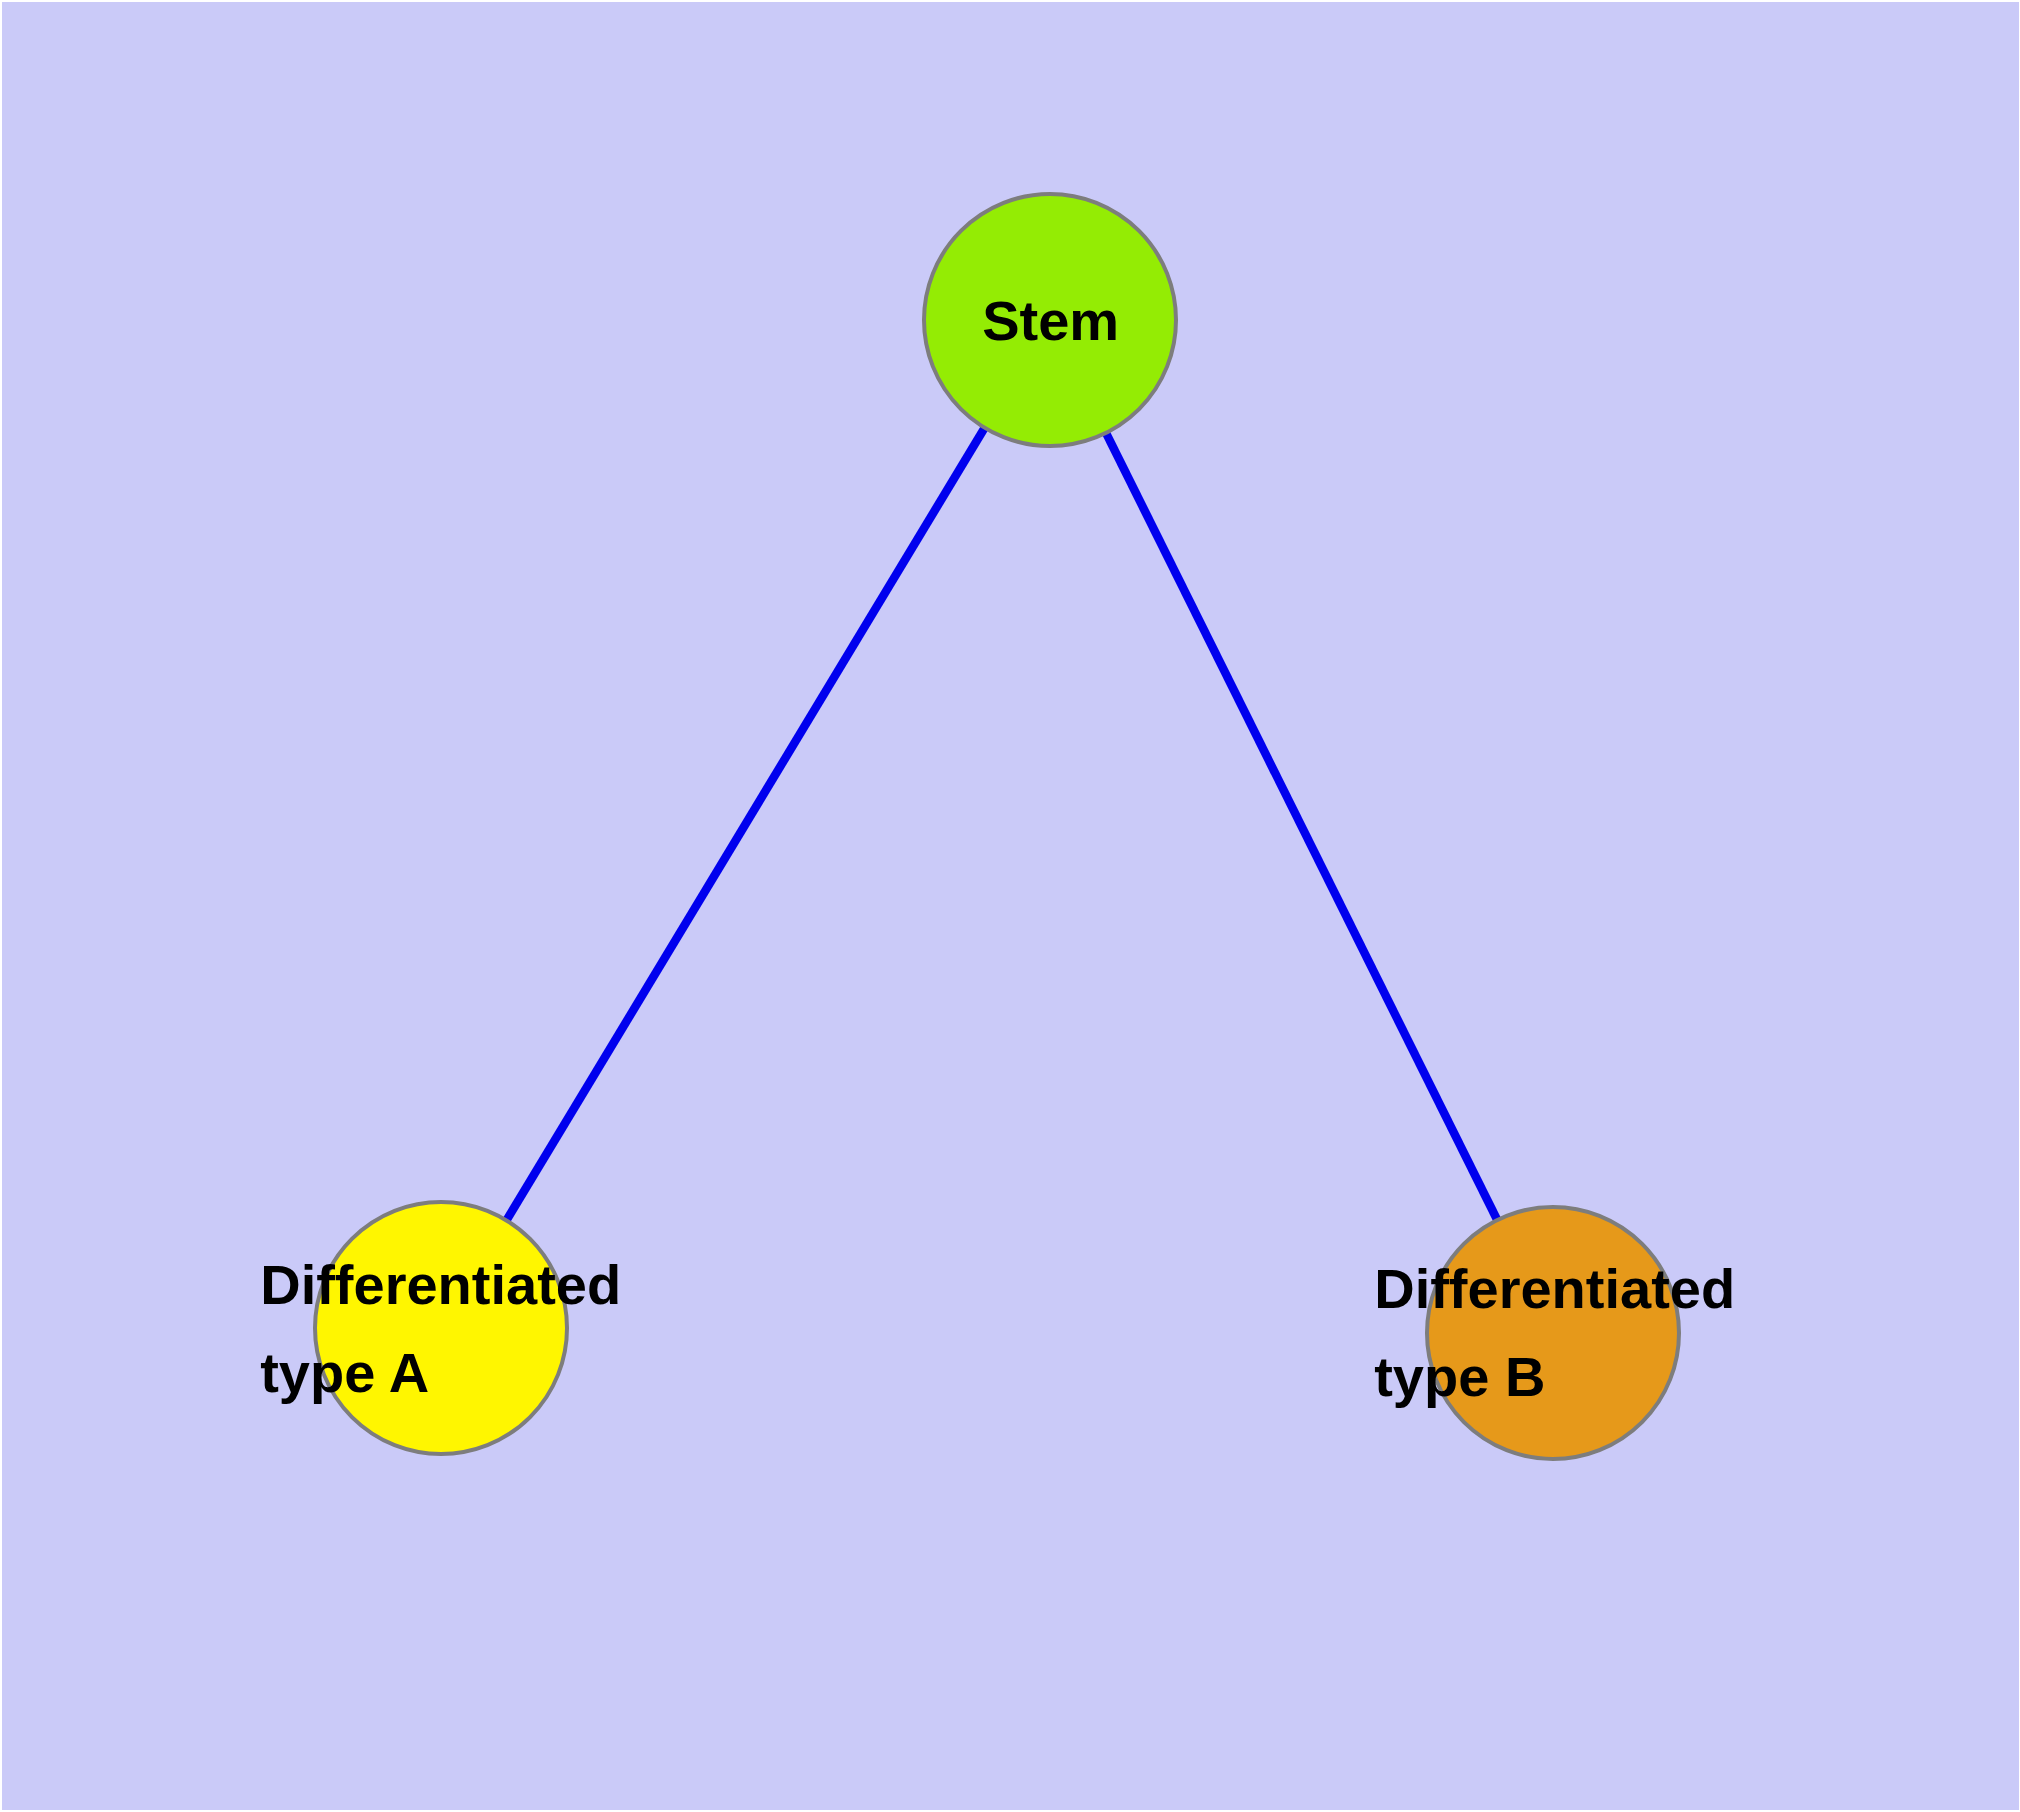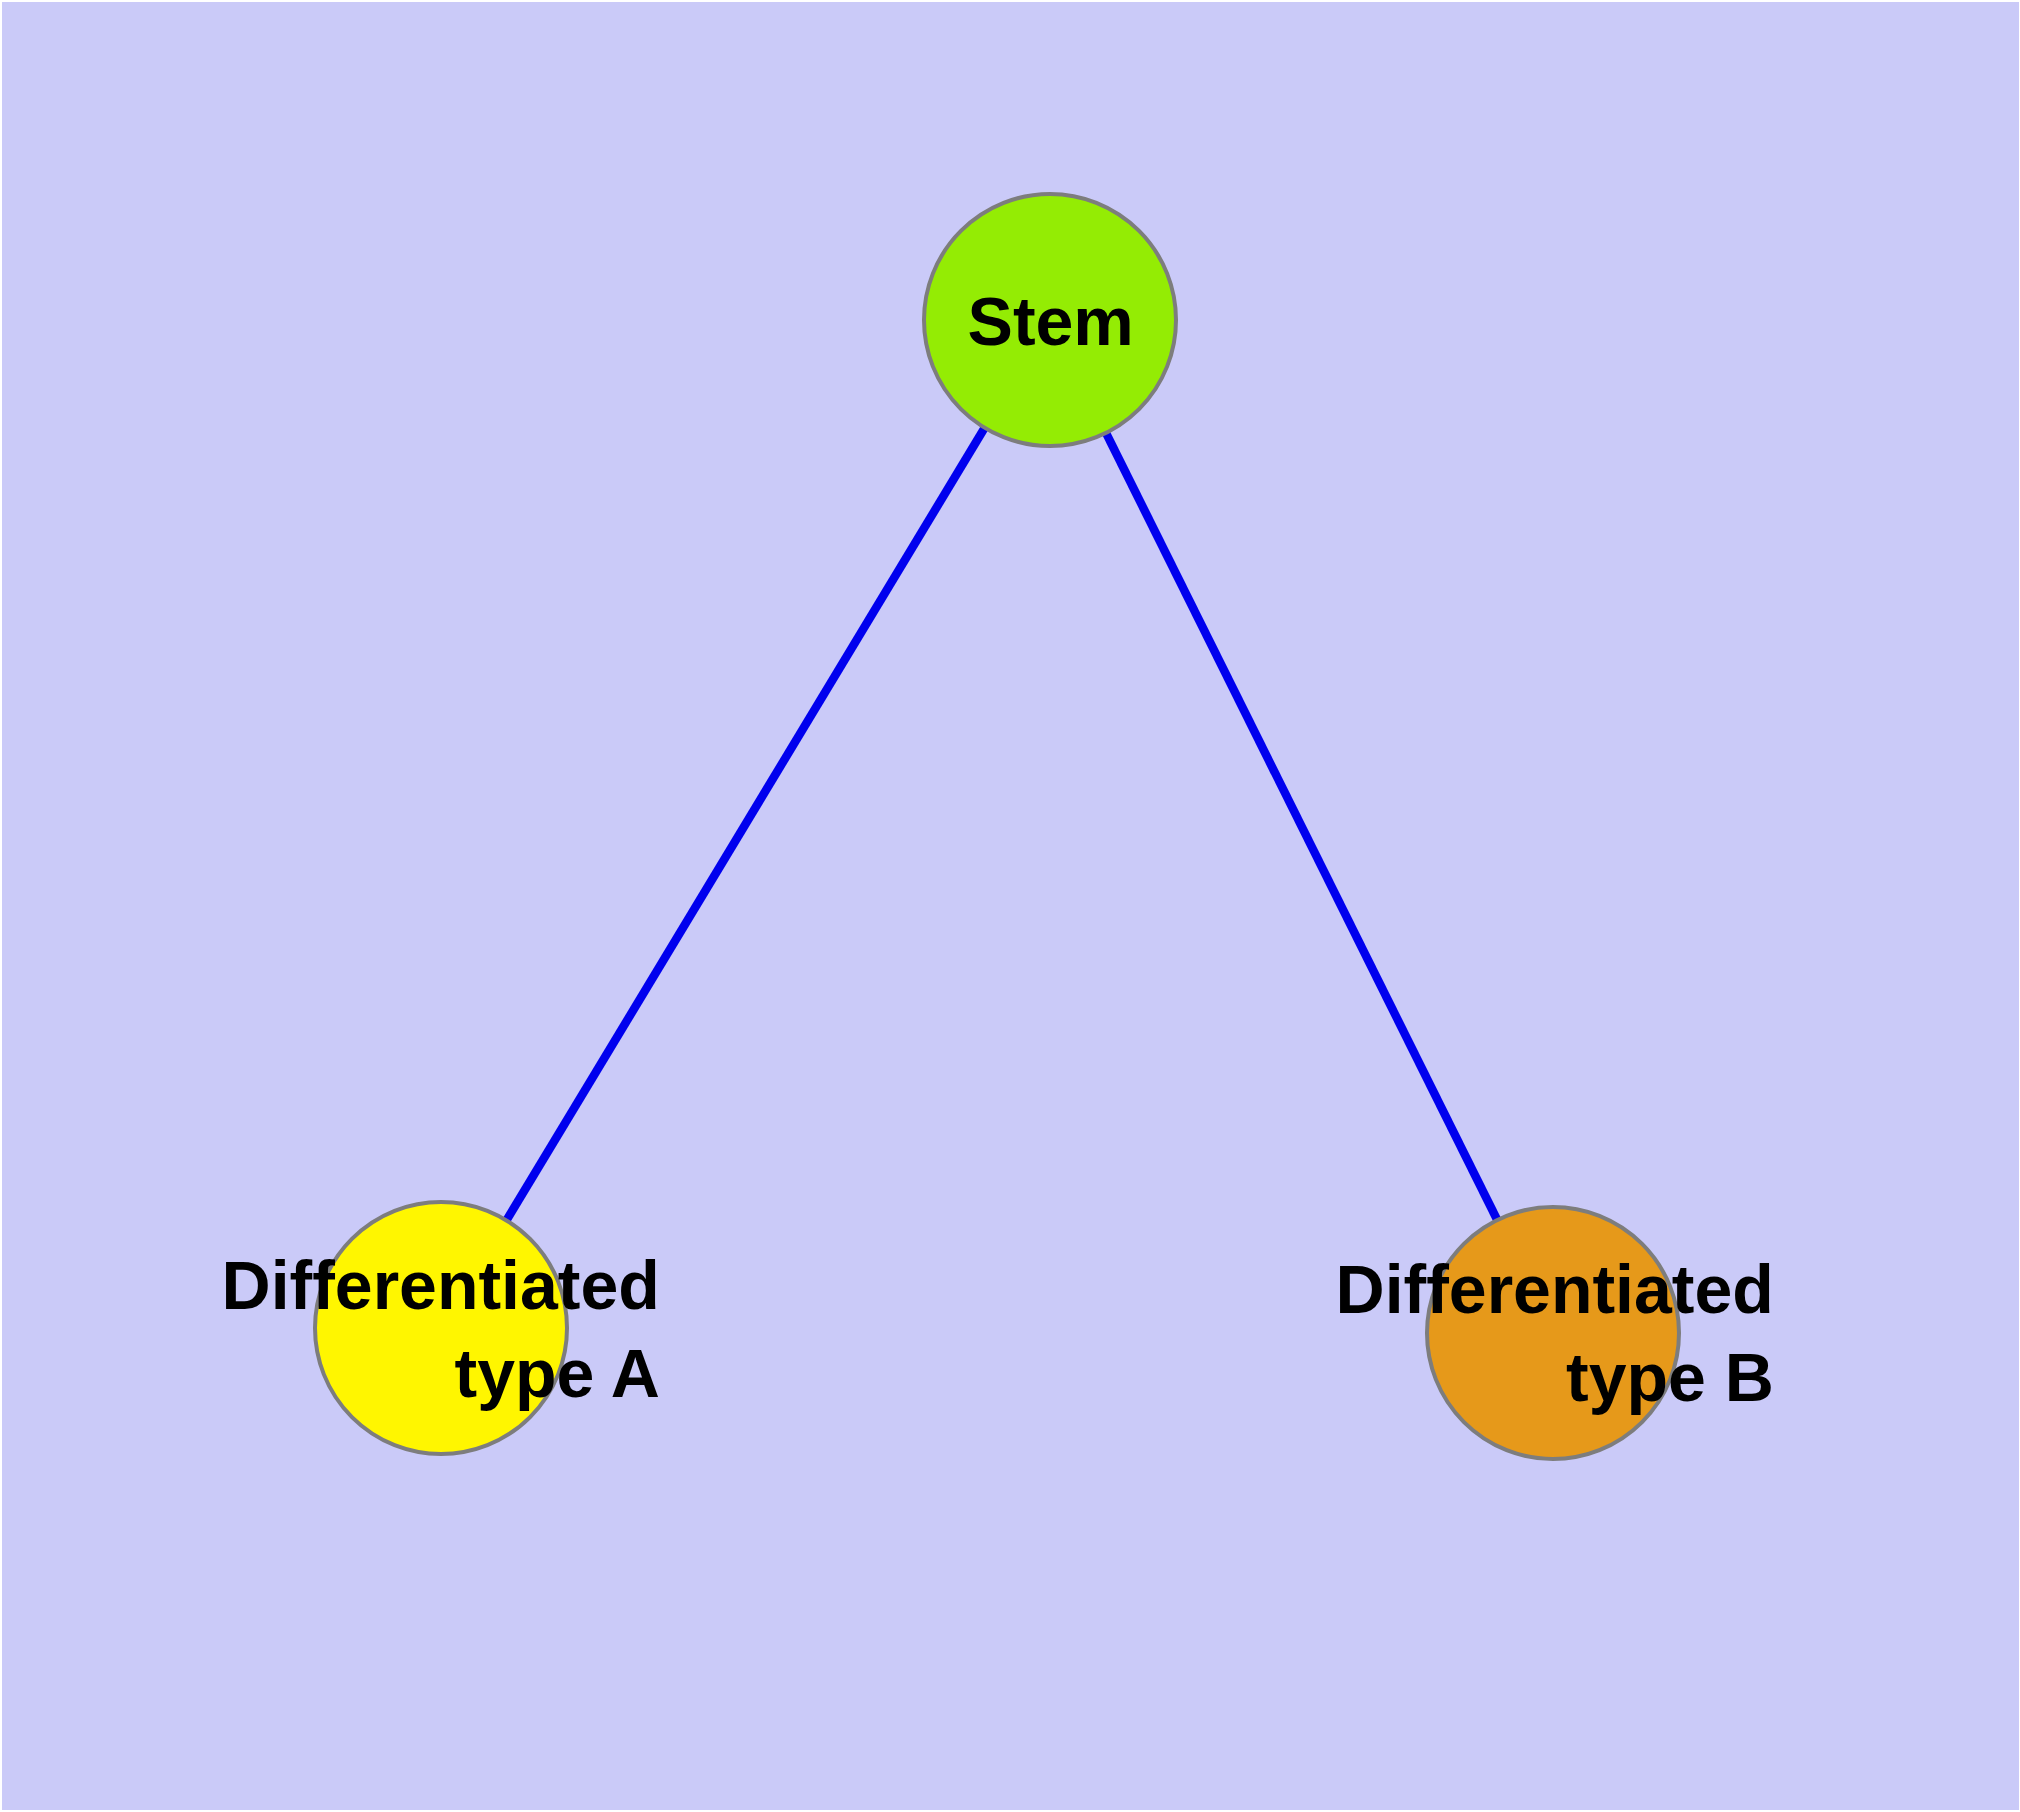--- a/index.html
+++ b/index.html
@@ -38,25 +38,25 @@
     z-index: 2;
   }
   .node-stem   { left: 920px; top: 190px;  background: var(--node_stem_fill, #94ec04); }
   .node-type-a { left: 311px;  top: 1198px; background: var(--node_type_a_fill, #fff600); }
   .node-type-b { left: 1423px; top: 1203px; background: var(--node_type_b_fill, #e6991a); }
   .node-label {
     position: absolute;
     z-index: 3;
     transform: translate(-50%, -50%);
     font-weight: bold;
-    font-size: 68px;
+    font-size: 56px;
     line-height: 88px;
     letter-spacing: 0;
     color: var(--label_color, #000000);
-    text-align: right;
+    text-align: left;
     white-space: pre-line;
     width: max-content;
     pointer-events: none;
   }
   .label-stem   { left: 1049px; top: 319px; }
   .label-type-a { left: 439px;  top: 1327px; }
   .label-type-b { left: 1553px; top: 1331px; }
 </style>
 </head>
 <body>

